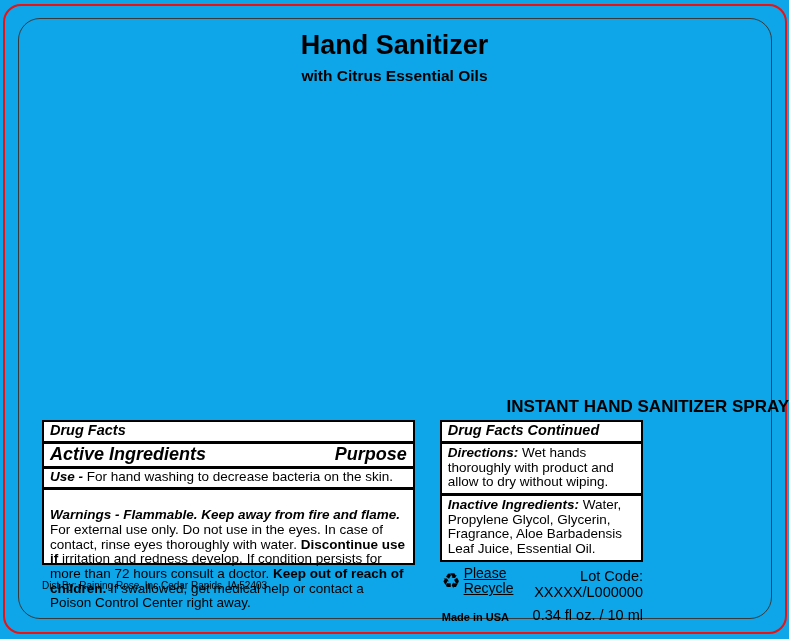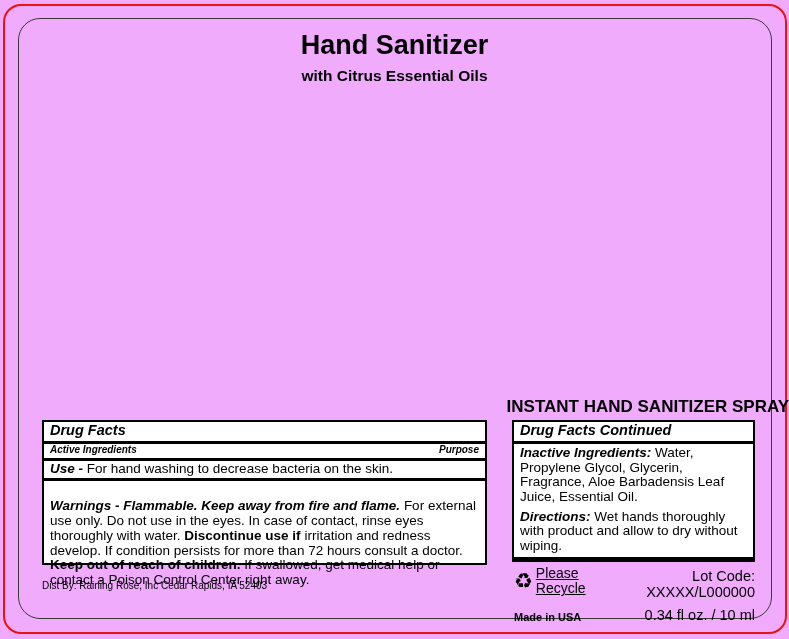--- a/index.html
+++ b/index.html
@@ -3,21 +3,21 @@
 <meta charset="utf-8">
 <style>
   * { margin: 0; padding: 0; box-sizing: border-box; }
   html, body { background: #ffffff; }
   body { font-family: "Liberation Sans", sans-serif; color: #000; }
 
   .page {
     position: relative;
     width: 789px;
     height: 639px;
-    background: #f0abfc;
+    background: #0ea5e9;
     overflow: hidden;
   }
 
   .border-red {
     position: absolute;
     left: 3px; top: 4px; right: 2px; bottom: 5px;
     border: 2px solid #ee1111;
     border-radius: 18px;
     pointer-events: none;
   }
@@ -42,41 +42,41 @@
     position: absolute;
     top: 397px; left: 0; width: 100%;
     text-align: right;
     font-size: 17px;
     font-weight: bold;
   }
 
   .facts {
     position: absolute;
     left: 42px; top: 420px;
-    width: 713px;
+    width: 601px;
     display: flex;
     gap: 10px;
     font-size: 13.5px;
     line-height: 1.09;
   }
 
   .box { border: 2px solid #000; background: #fff; }
   .box-left  { width: 445px; height: 145px; }
   .right-col { width: 258px; padding-left: 15px; }
 
   .row { padding: 1px 6px 2px 6px; }
   .row + .row { border-top: 0; }
   .sep-b { border-bottom: 3px solid #000; }
 
   .bi { font-weight: bold; font-style: italic; }
   .b  { font-weight: bold; }
 
   .facts-hdr { font-size: 14.5px; font-weight: bold; font-style: italic; padding: 1px 6px 2px 6px; }
 
-  .ai-line1 { display: flex; justify-content: space-between; font-size: 10px; }
+  .ai-line1 { display: flex; justify-content: space-between; font-size: 18px; }
   .ai-line2 { display: flex; align-items: baseline; }
   .dot-fill { flex: 1; overflow: hidden; white-space: nowrap; margin: 0 1px; }
   .dot-fill::after {
     content: "...................................................................................................................................................................";
     letter-spacing: 0.5px;
   }
 
   .warn-row { padding: 18px 6px 2px 6px; }
 
   .dir-row, .inact-row { padding: 2px 6px 3px 6px; }
@@ -146,28 +146,28 @@
         <span>irritation and redness develop. If condition persists for more than 72 hours consult a doctor.</span>
         <span class="b">Keep out of reach of children.</span>
         <span>If swallowed, get medical help or contact a Poison Control Center right away.</span>
       </div>
     </div>
 
     <div class="right-col">
       <div class="box">
         <div class="facts-hdr sep-b">Drug Facts Continued</div>
 
+        <div class="row dir-row sep-b">
+          <span class="bi">Directions:</span>
+          <span>Wet hands thoroughly with product and allow to dry without wiping.</span>
+        </div>
+
         <div class="row inact-row">
           <span class="bi">Inactive Ingredients:</span>
           <span>Water, Propylene Glycol, Glycerin, Fragrance, Aloe Barbadensis Leaf Juice, Essential Oil.</span>
-        </div>
-
-        <div class="row dir-row sep-b">
-          <span class="bi">Directions:</span>
-          <span>Wet hands thoroughly with product and allow to dry without wiping.</span>
         </div>
       </div>
 
       <div class="footer-right">
         <div class="recycle-block">
           <div class="recycle-row">
             <span class="recycle-icon">♻</span>
             <span class="recycle-text">
               <span style="display:block">Please</span>
               <span style="display:block">Recycle</span>

